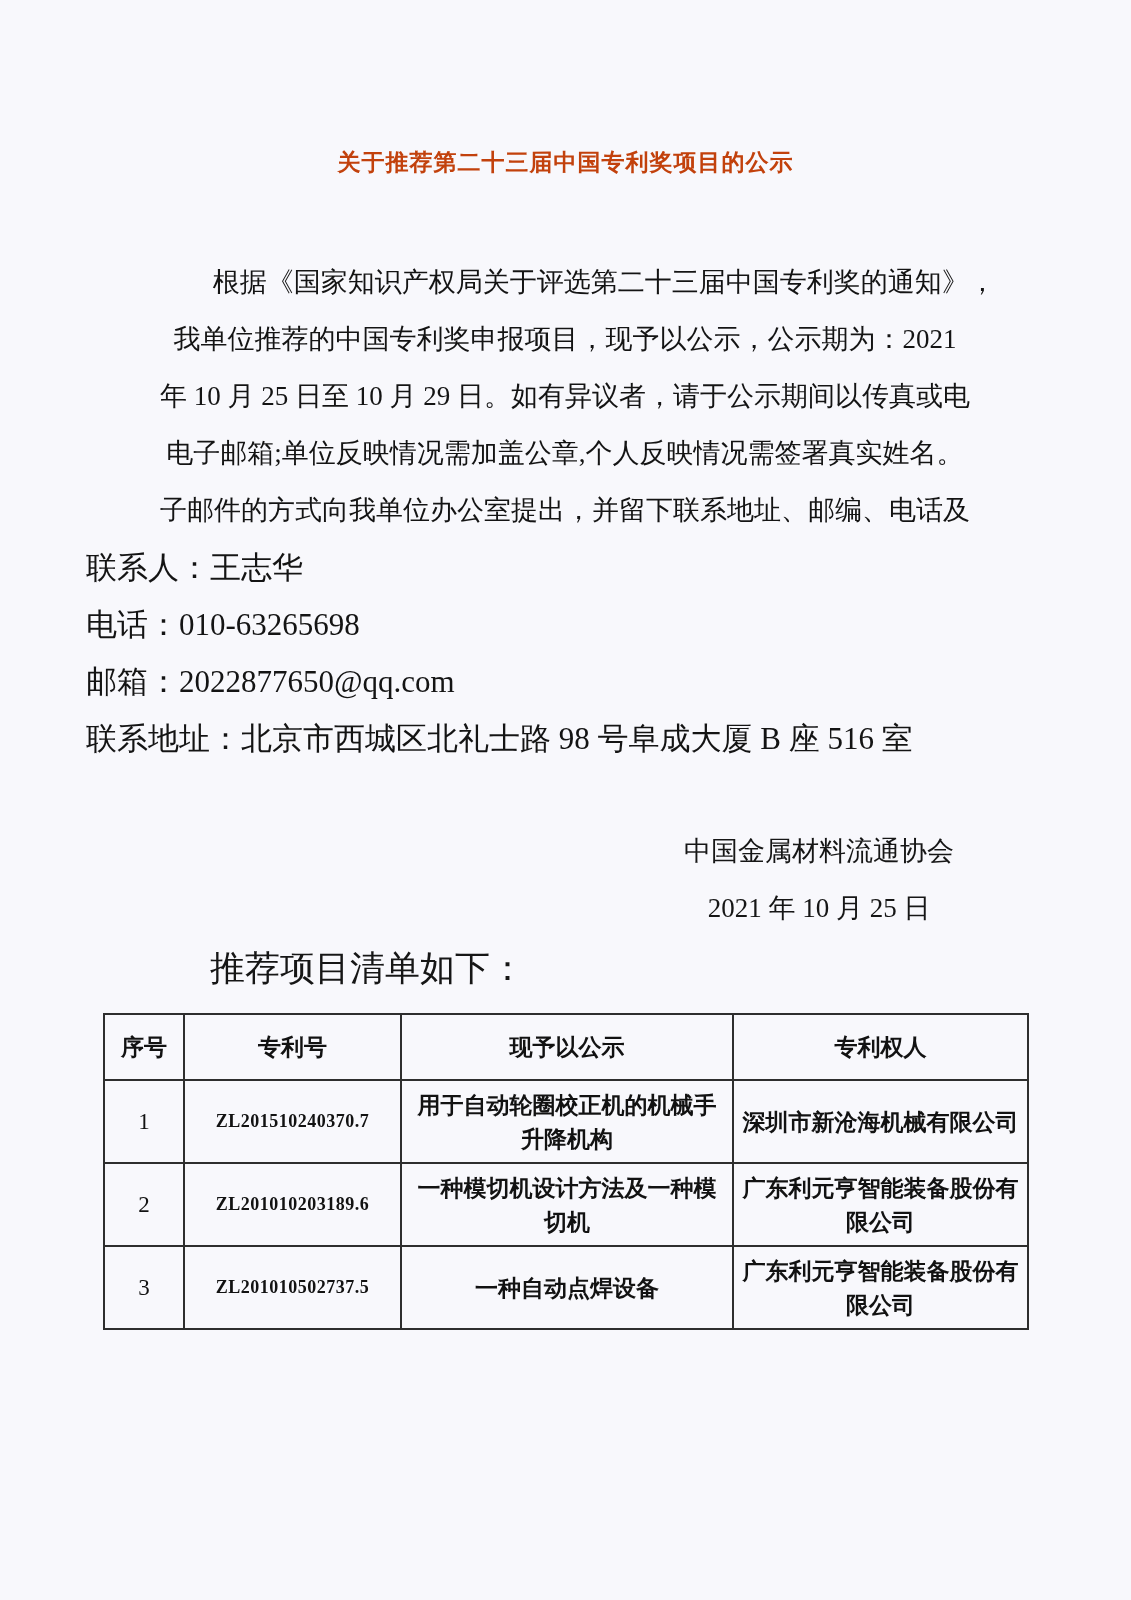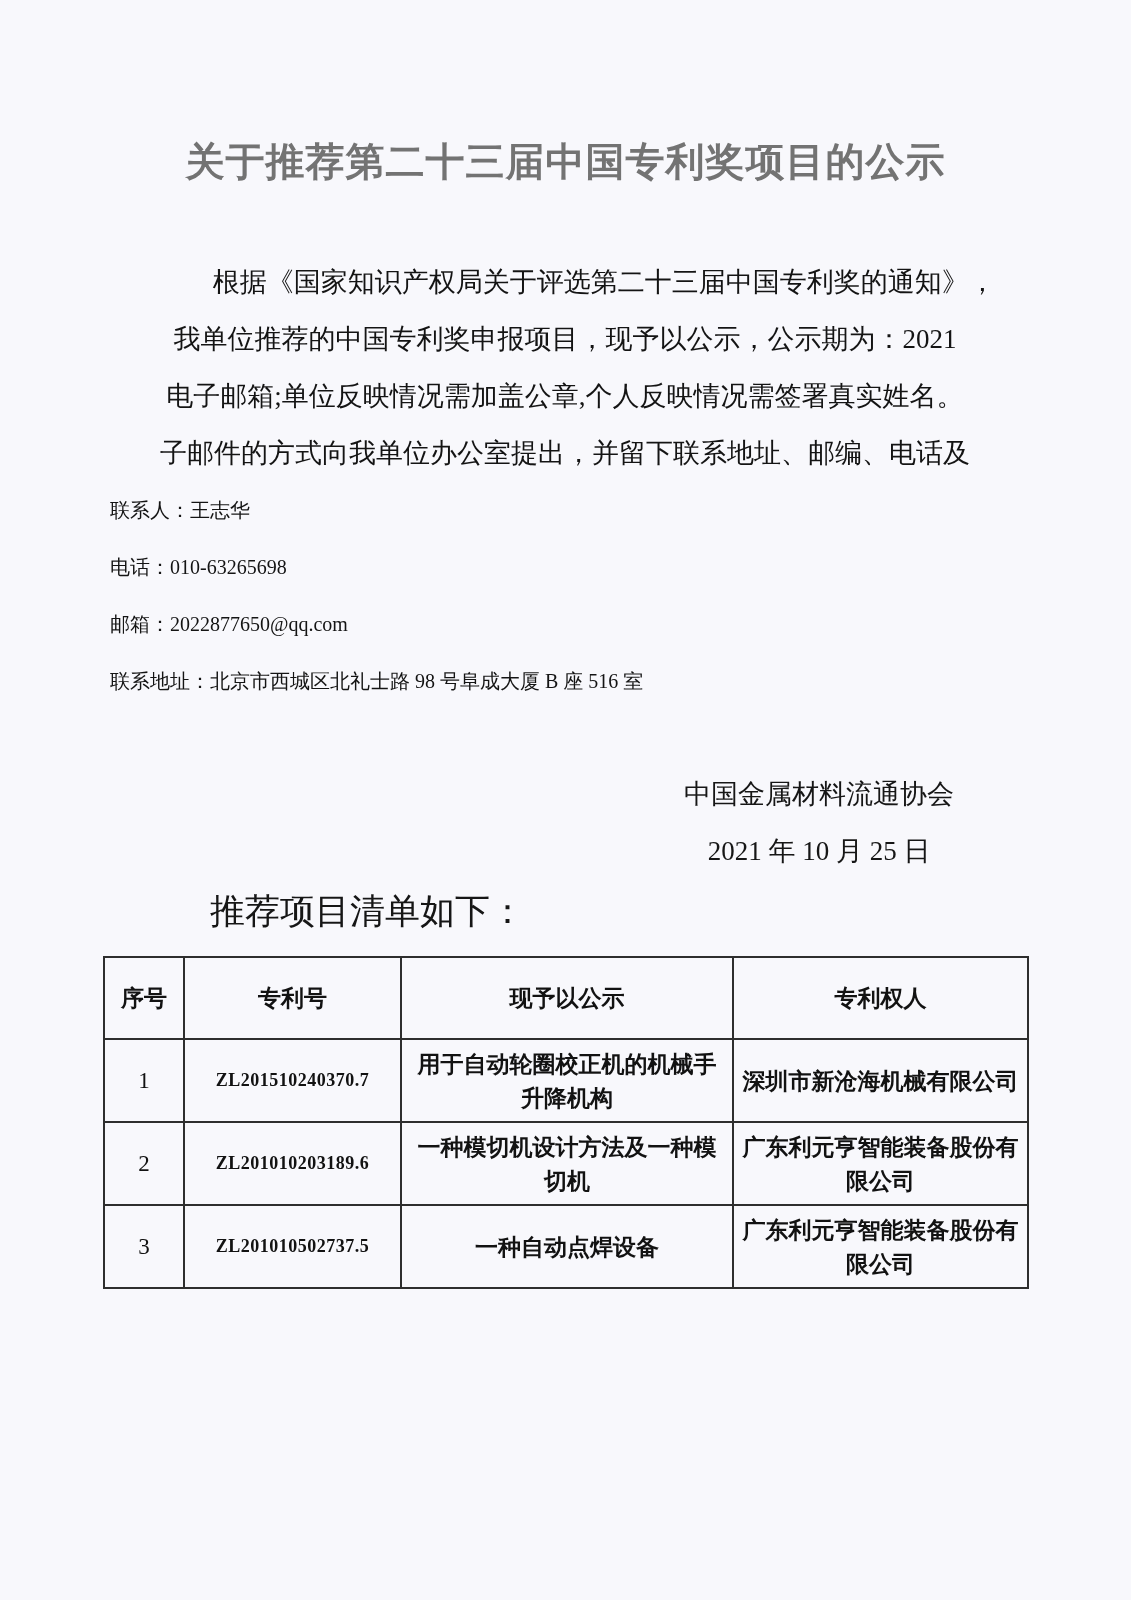--- a/index.html
+++ b/index.html
@@ -15,36 +15,36 @@
   .page {
     position: absolute;
     inset: 0;
     padding: 140px 0 0 0;
     box-sizing: border-box;
   }
   .doc-title {
     text-align: center;
     font-family: "DejaVu Sans", "Liberation Sans", sans-serif;
     font-weight: bold;
-    font-size: 39px;
+    font-size: 23px;
     line-height: 44px;
     letter-spacing: 1px;
-    color: #737373;
+    color: #c2410c;
   }
   .body-block {
     margin: 70px 131px 0 130px;
     font-size: 27px;
     line-height: 57px;
     color: #141414;
   }
   .body-line { white-space: nowrap; text-align: center; }
   .body-line.indent { text-indent: 2.9em; }
   .contact-block {
-    margin: 0 131px 0 110px;
-    font-size: 20px;
+    margin: 0 131px 0 86px;
+    font-size: 31px;
     line-height: 57px;
     color: #141414;
   }
   .contact-line { white-space: nowrap; }
   .signature-block {
     margin: 56px 177px 0 0;
     text-align: right;
     font-size: 27px;
     line-height: 57px;
   }
@@ -69,21 +69,21 @@
   }
   .patent-table td, .patent-table th {
     border: 2px solid #2e2e2e;
     text-align: center;
     vertical-align: middle;
     padding: 4px 8px;
     box-sizing: border-box;
     color: #121212;
   }
   .patent-table thead th {
-    height: 82px;
+    height: 66px;
     font-family: "DejaVu Sans", "Liberation Sans", sans-serif;
     font-weight: bold;
     font-size: 23px;
     border-radius: 21px;
   }
   .patent-table tbody td { height: 83px; }
   .cell-no {
     font-family: "Liberation Serif", "DejaVu Serif", serif;
     font-size: 23px;
     font-weight: normal;
@@ -108,20 +108,21 @@
 </head>
 <body>
 
 <div class="page">
 
   <div class="doc-title">关于推荐第二十三届中国专利奖项目的公示</div>
 
   <div class="body-block">
     <div class="body-line indent">根据《国家知识产权局关于评选第二十三届中国专利奖的通知》，</div>
     <div class="body-line">我单位推荐的中国专利奖申报项目，现予以公示，公示期为：2021</div>
+    <div class="body-line">年 10 月 25 日至 10 月 29 日。如有异议者，请于公示期间以传真或电</div>
     <div class="body-line">电子邮箱;单位反映情况需加盖公章,个人反映情况需签署真实姓名。</div>
     <div class="body-line">子邮件的方式向我单位办公室提出，并留下联系地址、邮编、电话及</div>
   </div>
 
   <div class="contact-block">
     <div class="contact-line">联系人：王志华</div>
     <div class="contact-line">电话：010-63265698</div>
     <div class="contact-line">邮箱：2022877650@qq.com</div>
     <div class="contact-line">联系地址：北京市西城区北礼士路 98 号阜成大厦 B 座 516 室</div>
   </div>

